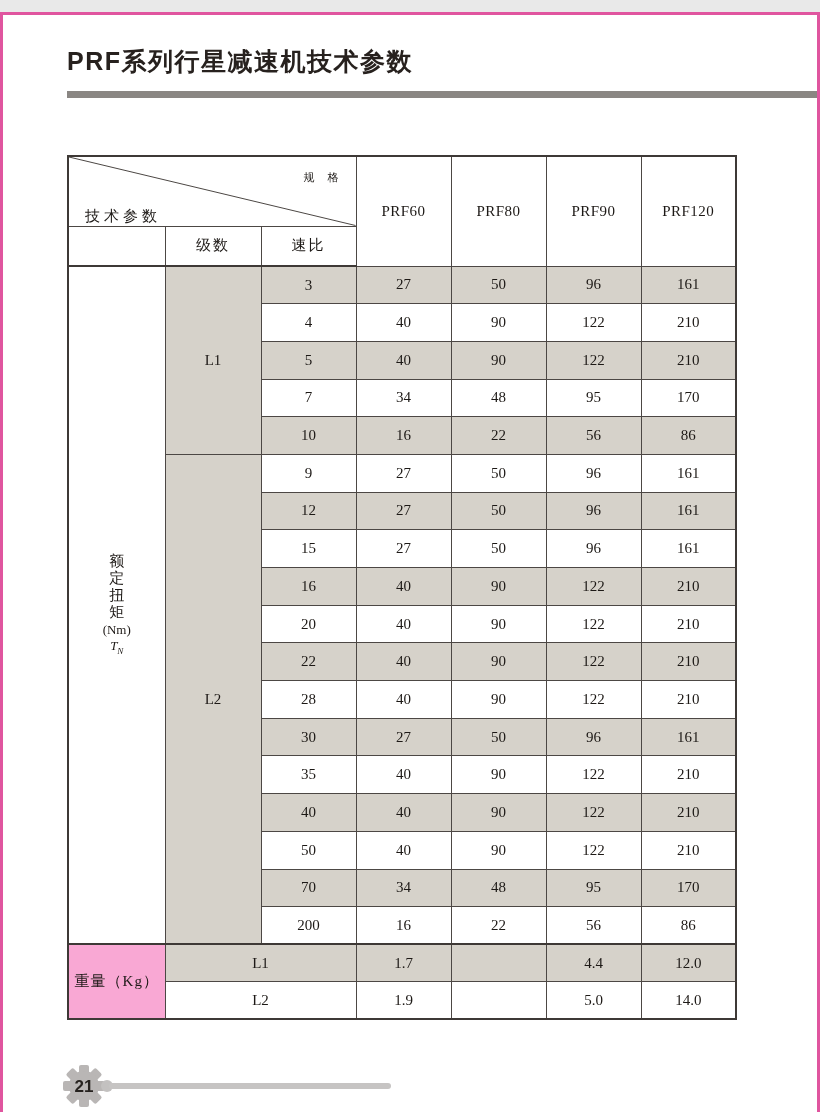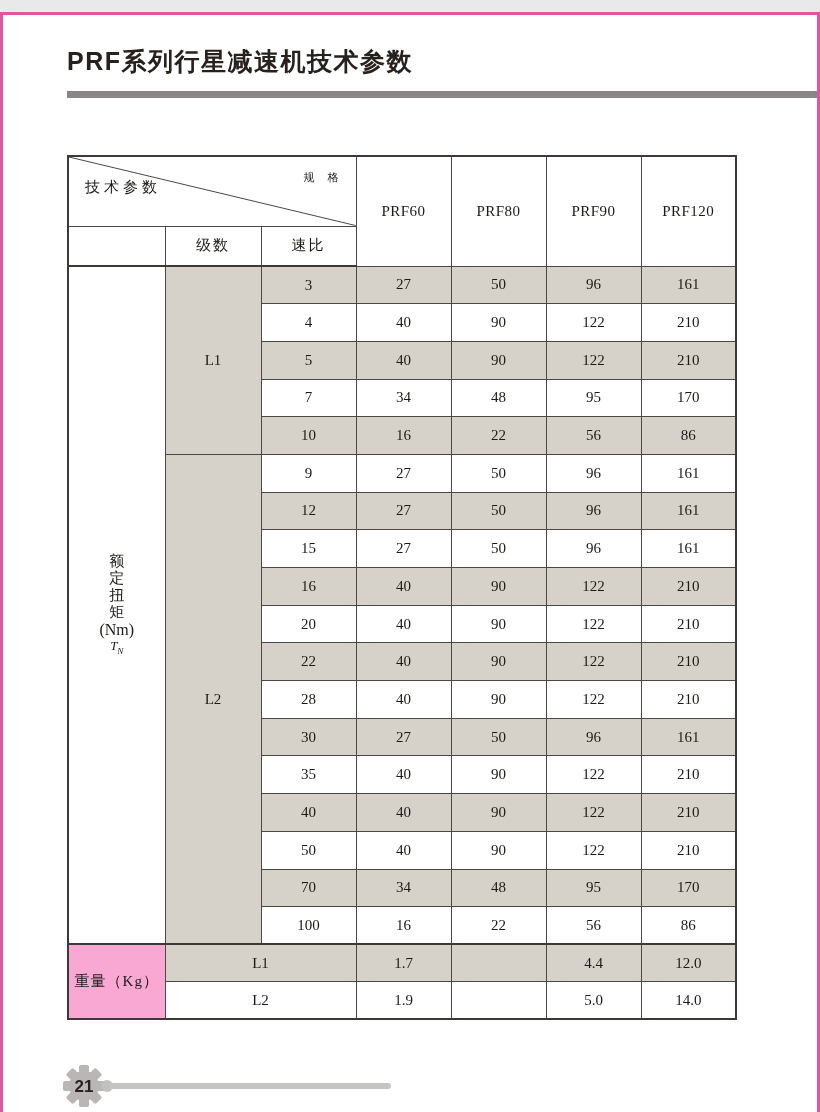--- a/index.html
+++ b/index.html
@@ -38,25 +38,25 @@
   tr.trow { height:37.7px; }
   tr.wrow { height:37.5px; }
   tr.sep td { border-top:2px solid #3e3936; }
 
   td.sh { background:#d6d2ca; }
   td.prf-h { font-family:"Liberation Sans", sans-serif; font-size:15px; letter-spacing:0.5px; }
 
   td.diag { position:relative; background:#ffffff; }
   td.diag svg { position:absolute; left:0; top:0; width:100%; height:100%; display:block; }
   .lbl-spec  { position:absolute; right:12px; top:13px;  font-size:11px; letter-spacing:5px; font-family:"Liberation Sans", sans-serif; }
-  .lbl-param { position:absolute; left:16px; bottom:29px; font-size:15px; letter-spacing:4px; font-family:"Liberation Sans", sans-serif; }
+  .lbl-param { position:absolute; left:16px; bottom:0; font-size:15px; letter-spacing:4px; font-family:"Liberation Sans", sans-serif; }
 
   td.torque-label { background:#ffffff; }
   .tq-ch   { display:block; font-size:15px; line-height:17px; font-family:"Liberation Sans", sans-serif; }
-  .tq-unit { display:block; font-size:16px; line-height:17px; margin-top:1px; }
+  .tq-unit { display:block; font-size:13px; line-height:17px; margin-top:1px; }
   .tq-sym  { display:block; font-size:13px; line-height:15px; font-style:italic; }
   .tq-sym sub { font-size:9px; font-style:italic; }
 
   td.stage-cell { font-size:15px; }
   td.weight-label { font-family:"Liberation Sans", sans-serif; font-size:15px; letter-spacing:1px; background:#f9a8d4; }
 
   .footer-dot {
     position:absolute; left:98px; top:1065px; width:12px; height:12px;
     border-radius:50%; background:#c3c1c0;
   }
@@ -229,21 +229,21 @@
           <td>210</td>
         </tr>
         <tr class="trow">
           <td class="sh">70</td>
           <td class="sh">34</td>
           <td class="sh">48</td>
           <td class="sh">95</td>
           <td class="sh">170</td>
         </tr>
         <tr class="trow">
-          <td>100</td>
+          <td>200</td>
           <td>16</td>
           <td>22</td>
           <td>56</td>
           <td>86</td>
         </tr>
       </tbody>
 
       <tbody>
         <tr class="wrow sep">
         <td class="weight-label" rowspan="2">重量（Kg）</td>

